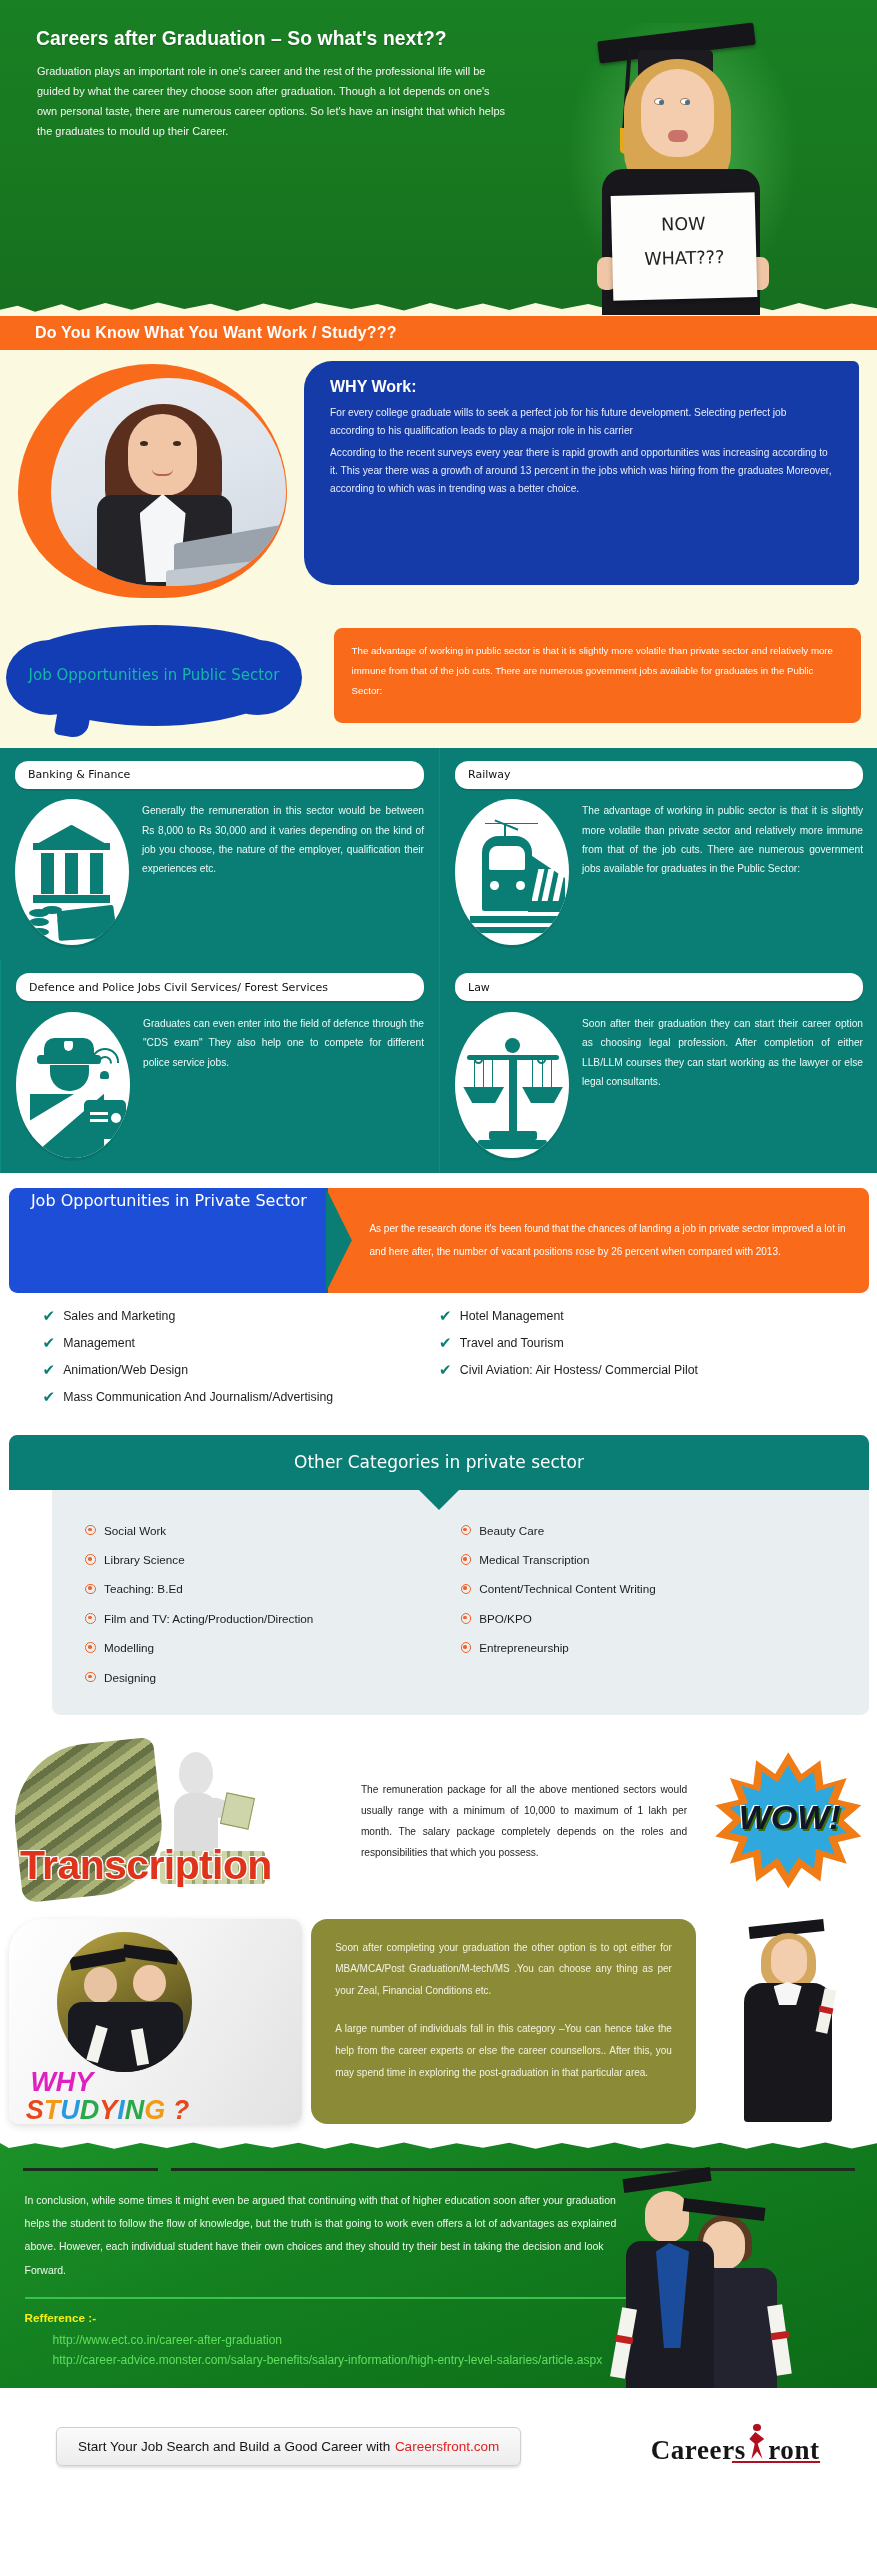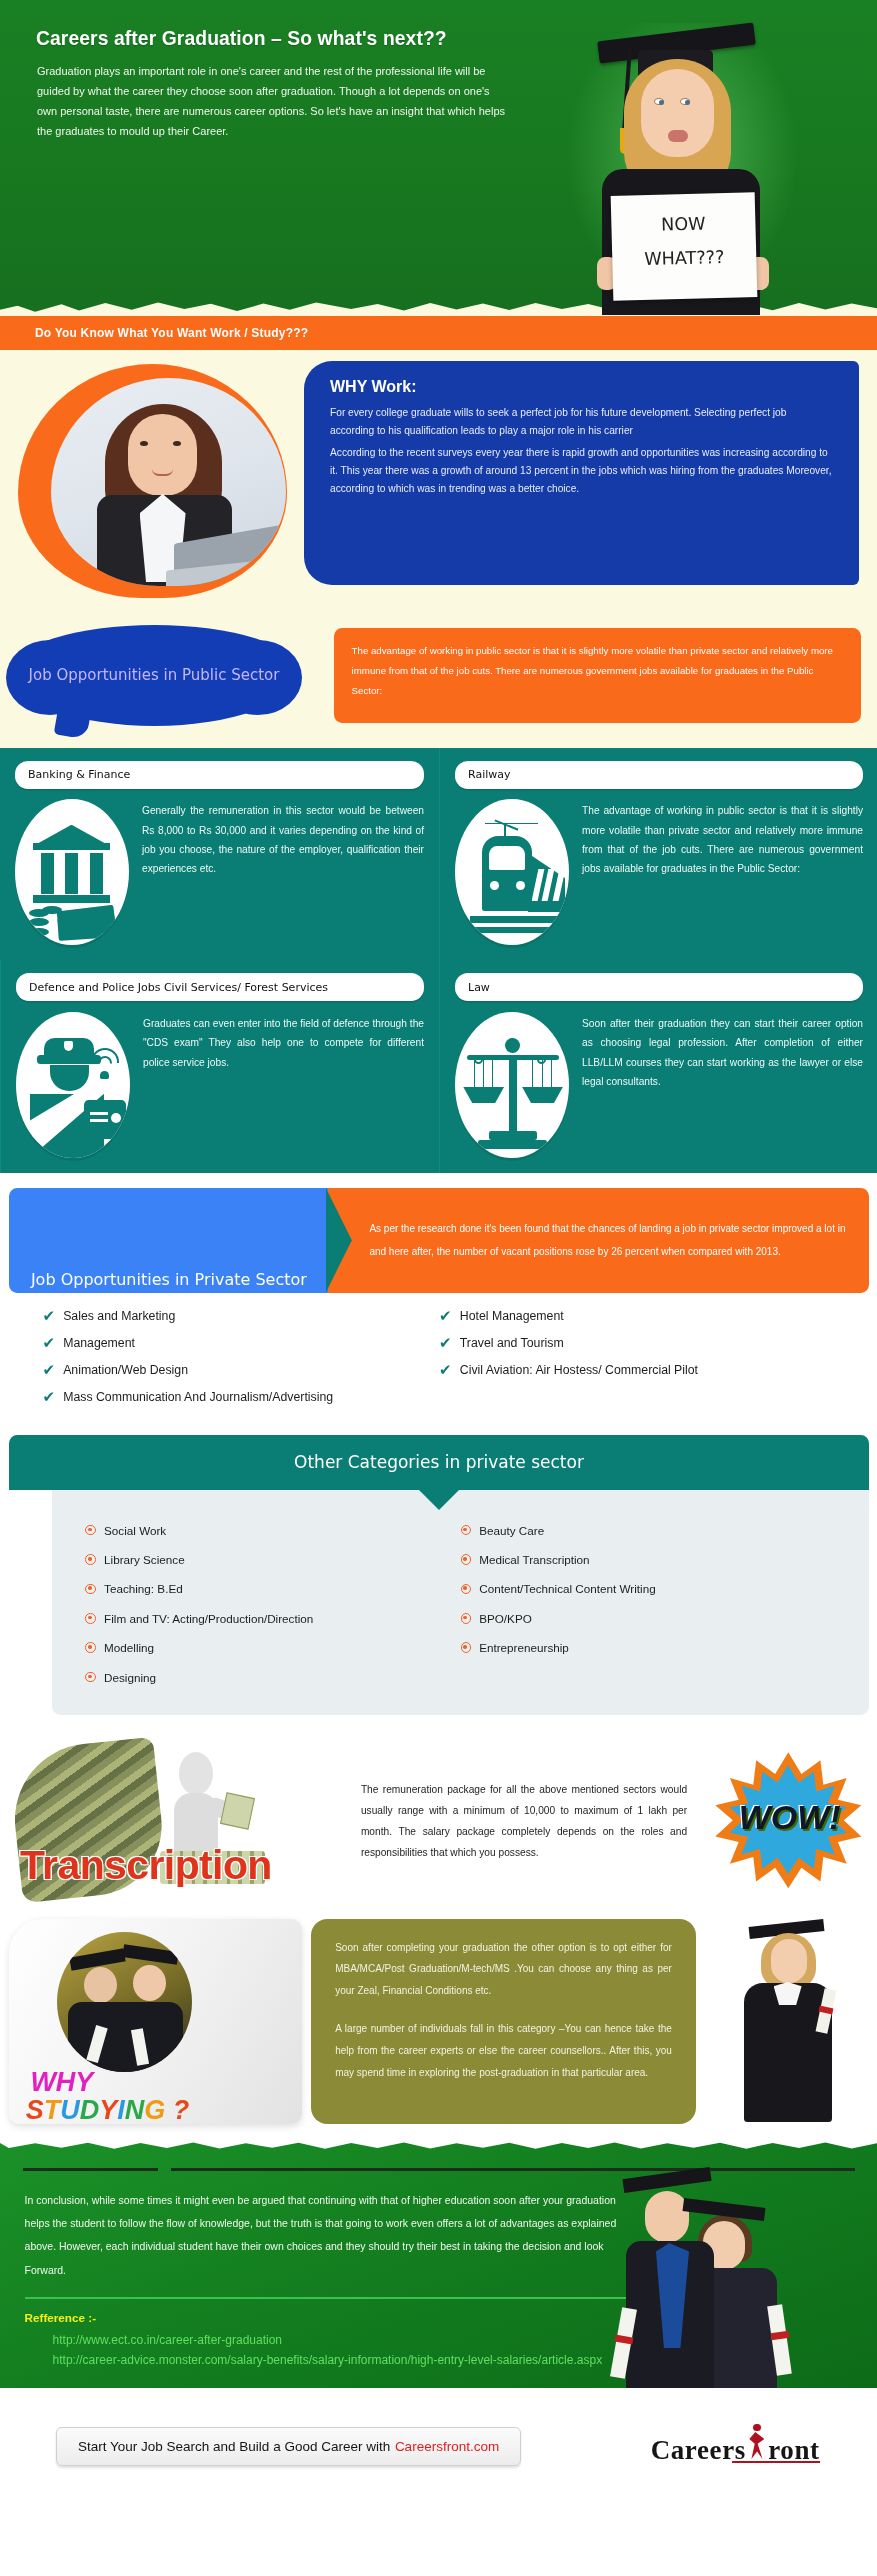--- a/index.html
+++ b/index.html
@@ -56,21 +56,21 @@
   .gg-sign .l1{position:absolute;left:0;right:0;top:20px;text-align:center;font-size:17.6px;color:#232323;font-family:"DejaVu Sans",sans-serif;}
   .gg-sign .l2{position:absolute;left:0;right:0;top:54px;text-align:center;font-size:17.6px;color:#232323;font-family:"DejaVu Sans",sans-serif;}
   .gg-hand{position:absolute;width:20px;height:33px;background:#f1c6a6;border-radius:8.2px;top:234px;}
   .gg-hand.l{left:41px;} .gg-hand.r{left:193px;}
 
   
   .band-orange {
     background:#f96a1b; height:34px; display:flex; align-items:center;
   }
   .band-orange span{
-    color:#fff; font-size:12px; font-weight:bold; padding-left:35px; letter-spacing:0.2px;
+    color:#fff; font-size:16px; font-weight:bold; padding-left:35px; letter-spacing:0.2px;
   }
 
   
   .cream { background:#fbf9df; position:relative; padding-bottom:11.7px; }
 
   .know-row{ position:relative; height:269px; }
   .photo-blob{
     position:absolute; left:17.6px; top:14px; width:269px; height:234px;
     background:#f96a1b; border-radius:50% 50% 46% 46%/55% 55% 45% 45%;
   }
@@ -104,21 +104,21 @@
   .cloud{
     position:absolute; left:10.5px; top:5.9px; width:287px; height:101px;
     background:#123db5;
     border-radius:50% 50% 50% 50%/46% 46% 54% 54%;
     display:flex; align-items:center; justify-content:center; text-align:center;
   }
   .cloud::before{content:"";position:absolute;left:-4.7px;top:15px;width:88px;height:75px;background:#123db5;border-radius:50%;}
   .cloud::after{content:"";position:absolute;right:-4.7px;top:15px;width:88px;height:75px;background:#123db5;border-radius:50%;}
   .cloud-tail{position:absolute;left:56px;top:88px;width:33px;height:30px;background:#123db5;
     border-radius:0 0 50% 4.7px; transform:rotate(10deg);}
-  .cloud span{ position:relative; z-index:2; color:#c4b5fd; font-size:15px; line-height:23.4px;
+  .cloud span{ position:relative; z-index:2; color:#14b8a6; font-size:15px; line-height:23.4px;
     font-family:"DejaVu Sans",sans-serif; }
   .pub-box{
     position:absolute; left:334px; top:9.4px; width:527px; height:95px;
     background:#f96a1b; border-radius:8.2px; padding:13px 17.6px;
   }
   .pub-box p{ color:#fff; font-size:9.7px; line-height:20px; }
 
   
   .teal-wrap{ background:#0a7d74; display:grid; grid-template-columns:1fr 1fr; }
   .teal-cell{ padding:13px 15px 15px 15px; position:relative; }
@@ -193,22 +193,22 @@
   .sc-chain.r1{left:77px;} .sc-chain.r2{left:87px;} .sc-chain.r3{left:96px;}
   .sc-hook{position:absolute;top:43px;width:9.4px;height:9.4px;border:2.3px solid #0a7d74;border-radius:50%;}
   .sc-hook.l{left:19px;} .sc-hook.r{left:82px;}
   .sc-foot{position:absolute;left:34px;top:119px;width:48px;height:9.4px;background:#0a7d74;border-radius:2.3px;}
   .sc-foot2{position:absolute;left:23.4px;top:128px;width:69px;height:9.4px;background:#0a7d74;border-radius:2.3px;}
 
   
   .priv-band{ background:#ffffff; padding:15px 9.4px 0 9.4px; position:relative; }
   .priv-flex{ display:flex; align-items:stretch; }
   .priv-left{
-    background:#3b82f6; width:319px; min-height:105px;
-    display:flex; align-items:flex-end; justify-content:center; text-align:center;
+    background:#1d4ed8; width:319px; min-height:105px;
+    display:flex; align-items:flex-start; justify-content:center; text-align:center;
     border-radius:8.2px 0 0 8.2px; position:relative;
   }
   .priv-left span{ color:#fff; font-size:16px; line-height:26px; font-family:"DejaVu Sans",sans-serif; }
   .priv-arrow{
     position:absolute; right:-23.4px; top:0; width:26px; height:100%;
     background:#0a7d74; clip-path:polygon(0 0,100% 50%,0 100%);
   }
   .priv-right{
     flex:1; background:#f96a1b; border-radius:0 8.2px 8.2px 0;
     padding:15px 21px 15px 41px; display:flex; align-items:center;

